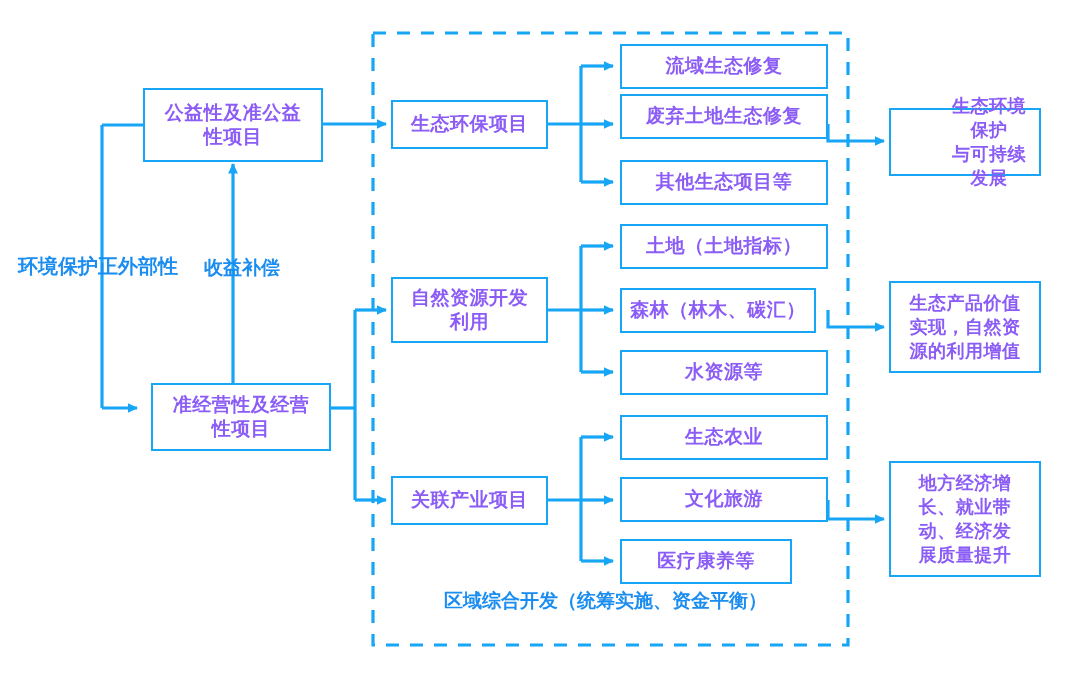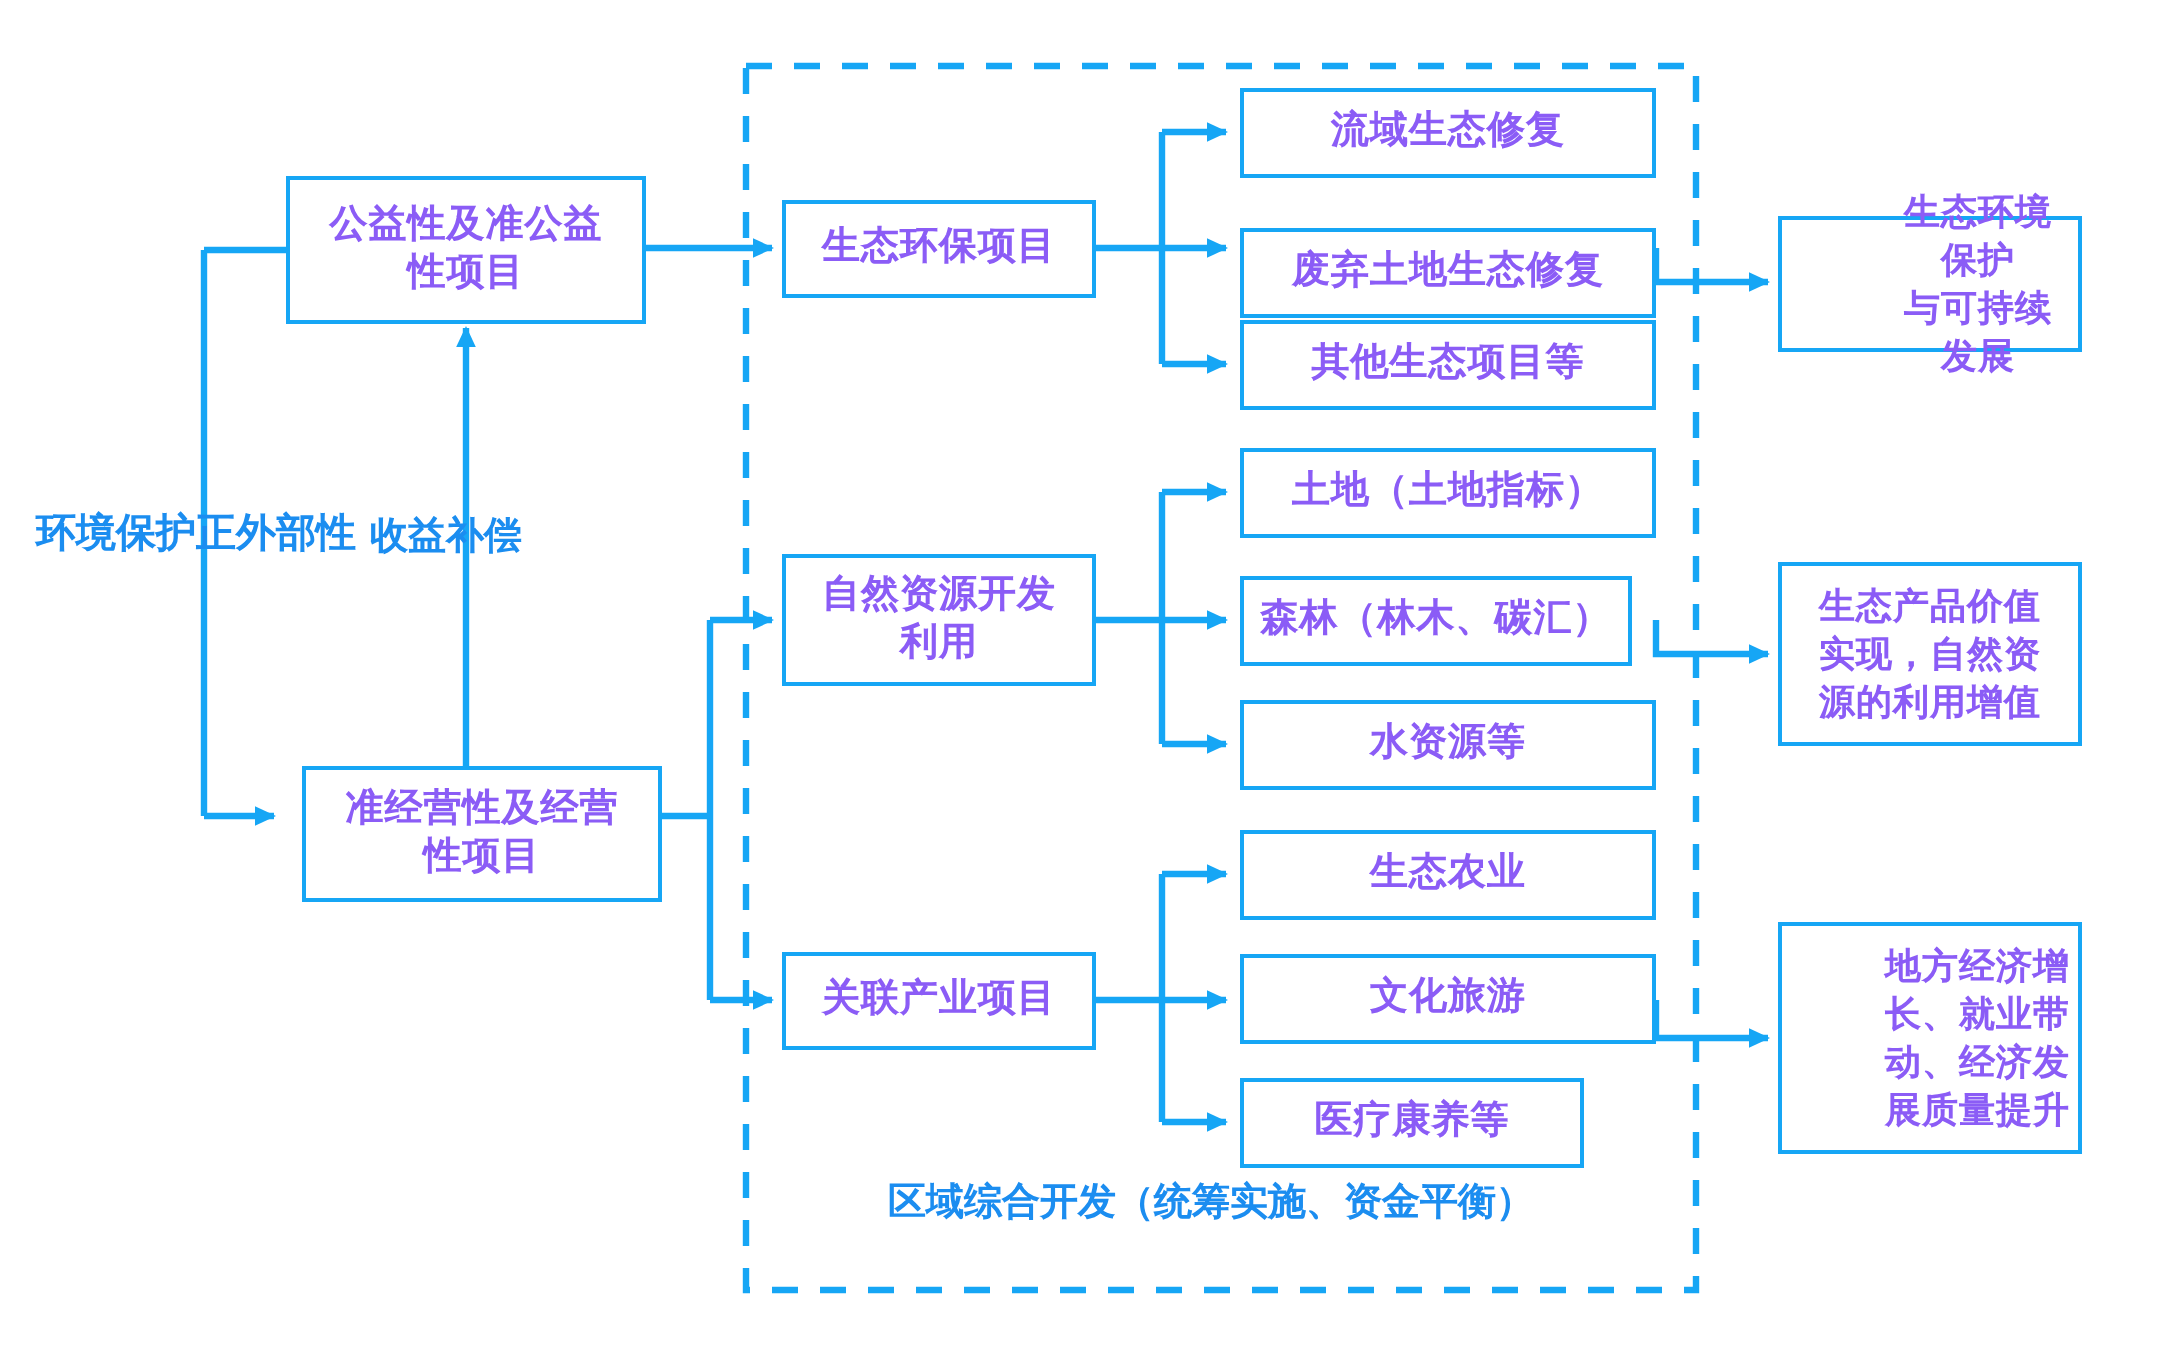--- a/index.html
+++ b/index.html
@@ -100,21 +100,21 @@
       <path d="M581,500 L613,500" marker-end="url(#ah)"></path>
       <path d="M581,561 L613,561" marker-end="url(#ah)"></path>
 
       <path d="M828,124 L828,141 L884,141" marker-end="url(#ah)"></path>
       <path d="M828,310 L828,327 L884,327" marker-end="url(#ah)"></path>
       <path d="M828,500 L828,519 L884,519" marker-end="url(#ah)"></path>
     </g>
   </svg>
 
   <div class="free-label lbl-big" style="left:18px; top:253px;">环境保护正外部性</div>
-  <div class="free-label lbl-mid" style="left:185px; top:255px;">收益补偿</div>
+  <div class="free-label lbl-mid" style="left:204px; top:255px;">收益补偿</div>
   <div class="free-label lbl-caption" style="left:444px; top:588px;">区域综合开发（统筹实施、资金平衡）</div>
 
   <div class="node lvl1" style="left:143px; top:88px; width:180px; height:74px;">
     <div>
       <span>公益性及准公益</span>
       <span>性项目</span>
     </div>
   </div>
 
   <div class="node lvl1" style="left:151px; top:383px; width:180px; height:68px;">
@@ -139,21 +139,21 @@
 
   <div class="node lvl2" style="left:391px; top:476px; width:157px; height:49px;">
     <div>
       <span>关联产业项目</span>
     </div>
   </div>
 
   <div class="node leaf" style="left:620px; top:44px; width:208px; height:45px;">
     <span>流域生态修复</span>
   </div>
-  <div class="node leaf" style="left:620px; top:114px; width:208px; height:45px;justify-content:center;">
+  <div class="node leaf" style="left:620px; top:94px; width:208px; height:45px;justify-content:center;">
     <span>废弃土地生态修复</span>
   </div>
   <div class="node leaf" style="left:620px; top:160px; width:208px; height:45px;">
     <span>其他生态项目等</span>
   </div>
 
   <div class="node leaf" style="left:620px; top:224px; width:208px; height:45px;">
     <span>土地（土地指标）</span>
   </div>
   <div class="node leaf" style="left:620px; top:288px; width:196px; height:45px;">
@@ -181,21 +181,21 @@
   </div>
 
   <div class="node outcome" style="left:889px; top:281px; width:152px; height:92px;">
     <div>
       <span>生态产品价值</span>
       <span>实现，自然资</span>
       <span>源的利用增值</span>
     </div>
   </div>
 
-  <div class="node outcome" style="left:889px; top:461px; width:152px; height:116px;justify-content:flex-end;">
+  <div class="node outcome" style="left:889px; top:461px; width:152px; height:116px;">
     <div>
       <span>地方经济增</span>
       <span>长、就业带</span>
       <span>动、经济发</span>
       <span>展质量提升</span>
     </div>
   </div>
 
 </div>
 

